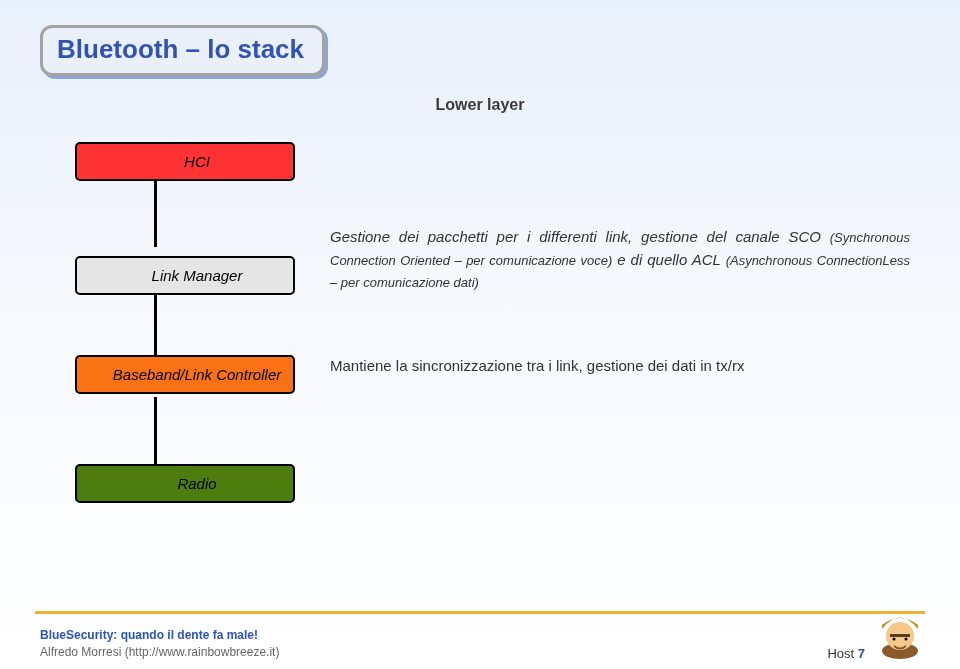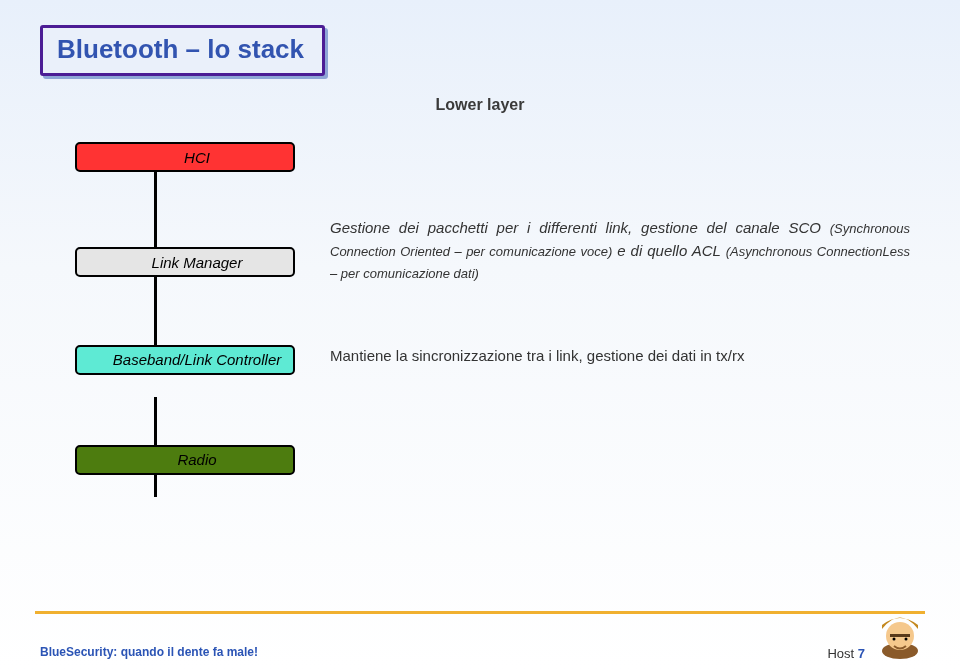--- a/index.html
+++ b/index.html
@@ -13,22 +13,22 @@
   }
   .slide {
     position: relative;
     width: 100%;
     height: 100%;
     padding: 25px 40px 30px 40px;
   }
   .title-box {
     display: inline-block;
     background: #eaf0fa;
-    border: 3px solid #4c1d95;
-    border-radius: 3px;
+    border: 3px solid #a3a3a3;
+    border-radius: 12px;
     box-shadow: 3px 3px 0 #8ea6d6;
     padding: 6px 18px 8px 14px;
     margin-bottom: 10px;
   }
   .title-box span {
     color: #3254b0;
     font-weight: bold;
     font-size: 26px;
   }
   .subtitle {
@@ -44,37 +44,37 @@
   .block-col {
     width: 230px;
     flex-shrink: 0;
     display: flex;
     flex-direction: column;
     align-items: center;
     position: relative;
   }
   .block {
     width: 220px;
-    height: 30px;
+    height: 39px;
     border: 2px solid #000;
     border-radius: 5px;
     display: flex;
     align-items: center;
     justify-content: center;
     font-style: italic;
     font-size: 15px;
     color: #000;
     background: #ff0000;
     position: relative;
     z-index: 2;
     padding-left: 24px;
   }
   .block.red    { background: #ff3333; }
   .block.blue   { background: #e5e5e5; }
-  .block.orange { background: #5eead4; font-style: italic; }
+  .block.orange { background: #f97316; font-style: italic; }
   .block.green  { background: #4d7c0f; }
   .desc {
     flex: 1;
     padding-left: 30px;
     color: #333;
     font-size: 15px;
     line-height: 1.5;
     text-align: justify;
   }
   .layer {
@@ -181,20 +181,21 @@
       </div>
     </div>
 
   </div>
 
   <div class="divider"></div>
 
   <div class="footer">
     <div class="footer-left">
       <div class="line1">BlueSecurity: quando il dente fa male!</div>
+      <div class="line2">Alfredo Morresi (http://www.rainbowbreeze.it)</div>
     </div>
     <div class="footer-right">
       <div class="slide-num">
         <span>Host </span><span class="n">7</span>
       </div>
     </div>
   </div>
 
   <svg class="avatar" viewBox="0 0 60 60">
     <ellipse cx="30" cy="50" rx="18" ry="8" fill="#8a5a2a"></ellipse>

